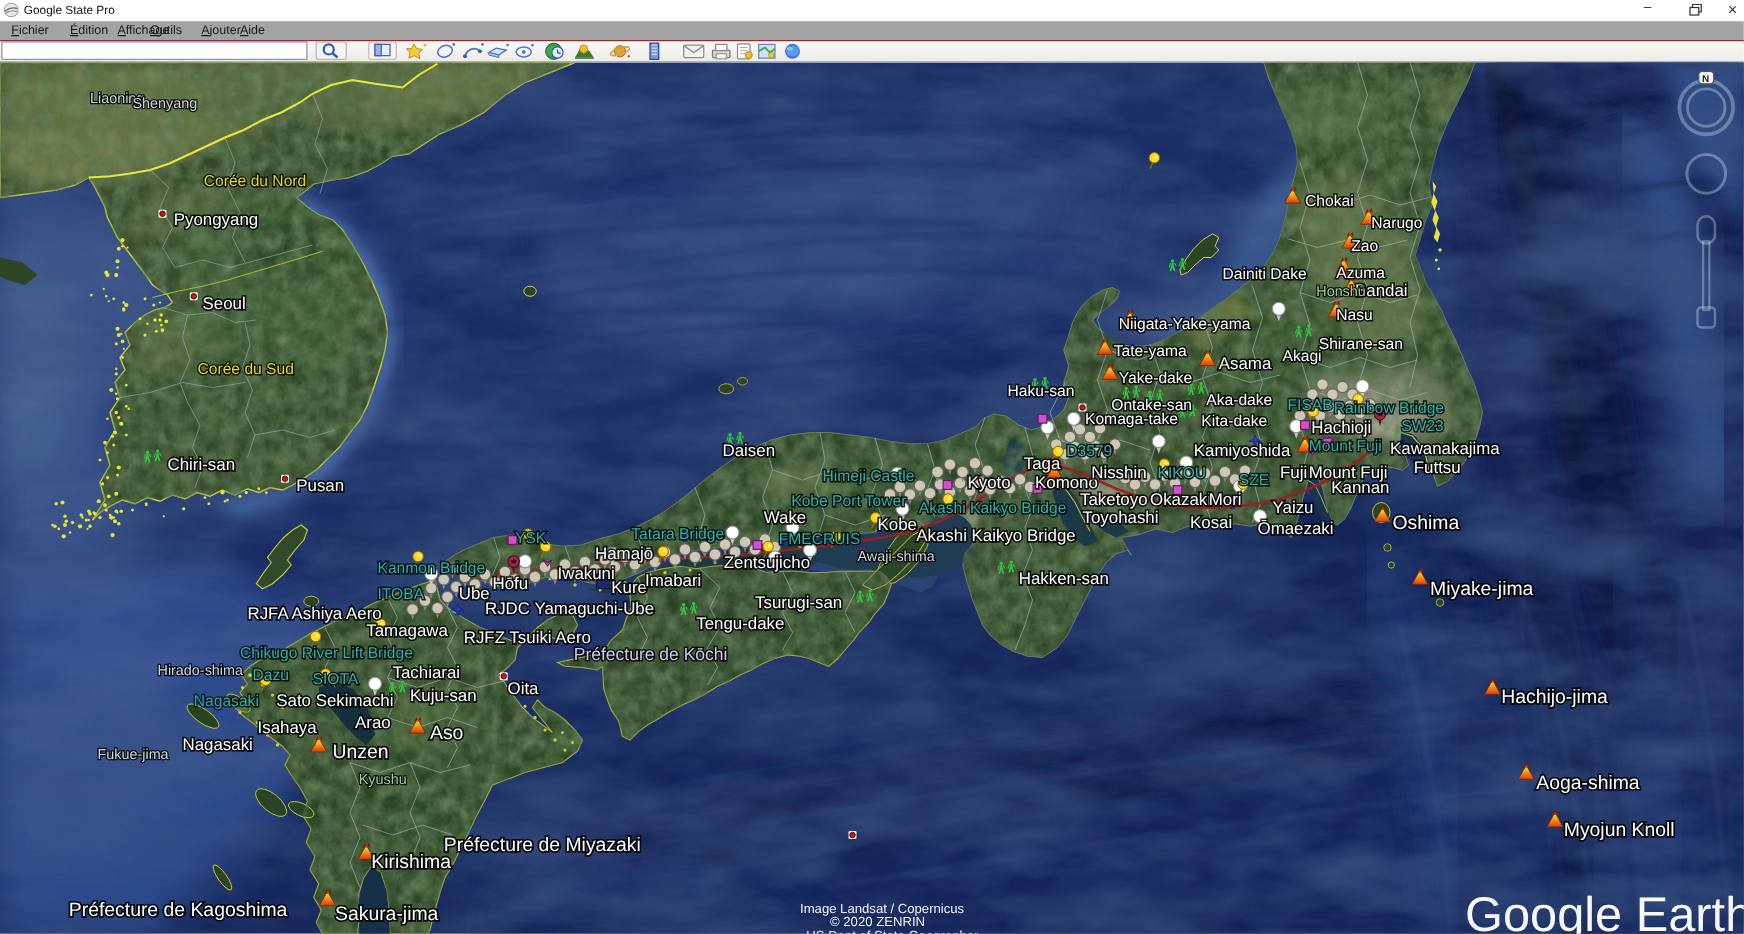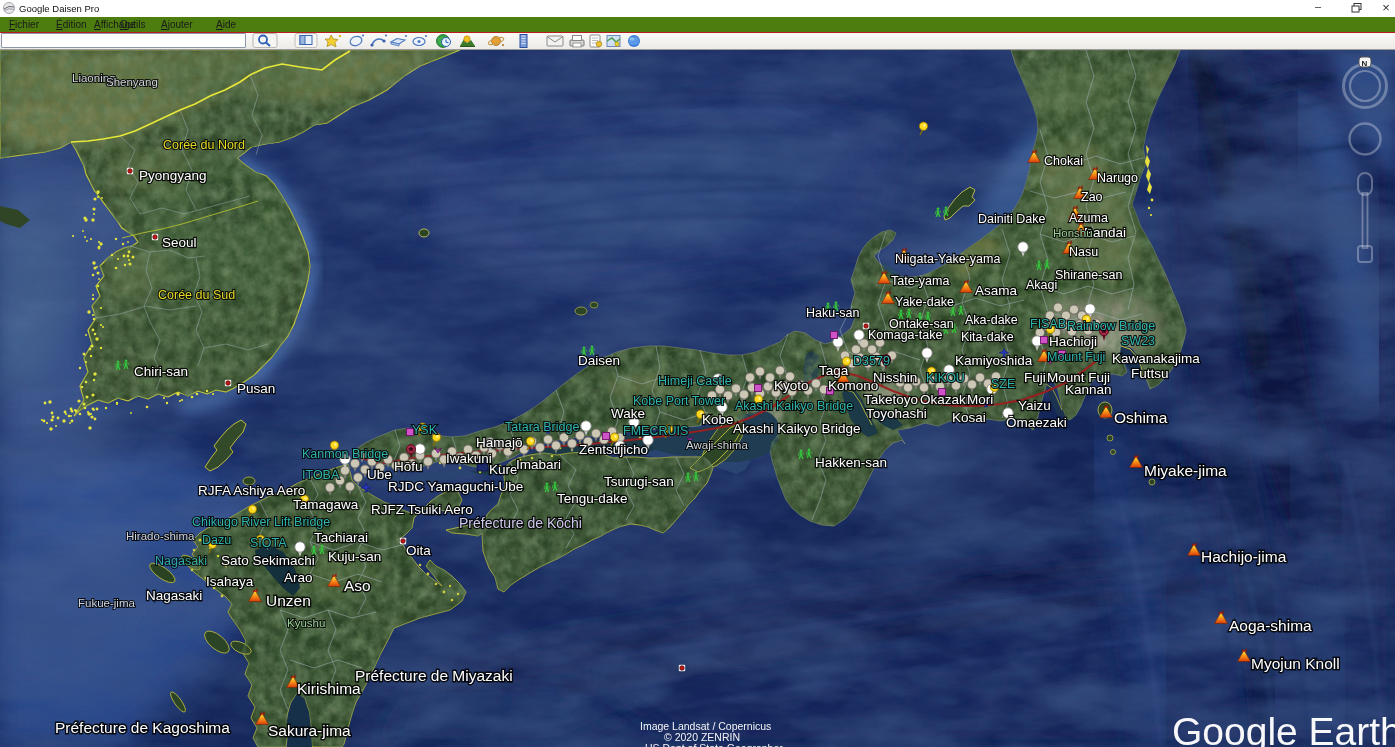--- a/index.html
+++ b/index.html
@@ -1,45 +1,45 @@
 <!DOCTYPE html>
 <html><head><meta charset="utf-8"><style>
 html,body{margin:0;padding:0;width:1395px;height:747px;overflow:hidden;background:#fff;font-family:"Liberation Sans",sans-serif;}
 #titlebar{position:absolute;left:0;top:0;width:1395px;height:17px;background:#ffffff;}
 #titletext{position:absolute;left:19px;top:3px;font-size:9.5px;color:#111;}
 .winbtn{position:absolute;top:0px;font-size:11px;color:#333;width:30px;text-align:center;}
-#menubar{position:absolute;left:0;top:17px;width:1395px;height:15px;background:#4d7c0f;border-bottom:3px solid #b91c1c;}
+#menubar{position:absolute;left:0;top:17px;width:1395px;height:15px;background:#a3a3a3;border-bottom:3px solid #b91c1c;}
 .menu{position:absolute;top:2px;font-size:10px;color:#1a1a1a;}
 .menu u{text-decoration:underline;}
 #toolbar{position:absolute;left:0;top:33px;width:1395px;height:16px;background:linear-gradient(#fbfaf9,#ecebe7);border-bottom:1px solid #9a9a9a;}
 #searchbox{position:absolute;left:1px;top:0px;width:243px;height:13px;background:#fff;border:1px solid #8a98a8;border-radius:1px;}
 #map{position:absolute;left:0;top:50px;width:1395px;height:697px;}
 </style></head>
 <body>
 <div id="titlebar">
   <svg style="position:absolute;left:3px;top:2px" width="12" height="12" viewBox="0 0 12 12">
       <circle cx="6" cy="6" r="5.5" fill="#e8e8e8" stroke="#888" stroke-width="0.7"></circle>
       <path d="M1 7 Q6 3 11 5" stroke="#667" stroke-width="1" fill="none"></path>
       <path d="M1.5 8.5 Q6 5.5 11 7.5" stroke="#99a" stroke-width="1" fill="none"></path>
     </svg>
-  <span id="titletext">Google Daisen Pro</span>
+  <span id="titletext">Google State Pro</span>
   <span class="winbtn" style="left:1303px;">–</span>
   <svg class="winbtn" style="left:1342px;top:3px" width="11" height="10" viewBox="0 0 11 10">
       <rect x="2.5" y="0.5" width="7" height="6" fill="none" stroke="#333"></rect>
       <rect x="0.5" y="3" width="7" height="6" fill="#fff" stroke="#333"></rect>
     </svg>
   <span class="winbtn" style="left:1371px;font-size:13px;">×</span>
 </div>
 <div id="menubar">
   <span class="menu" style="left:9px"><u>F</u>ichier</span>
   <span class="menu" style="left:56px"><u>É</u>dition</span>
   <span class="menu" style="left:94px"><u>A</u>ffichage</span>
   <span class="menu" style="left:120px"><u>O</u>utils</span>
   <span class="menu" style="left:161px"><u>A</u>jouter</span>
-  <span class="menu" style="left:216px"><u>A</u>ide</span>
+  <span class="menu" style="left:192px"><u>A</u>ide</span>
 </div>
 <div id="toolbar">
   <div id="searchbox"></div>
   <svg width="1395" height="16" style="position:absolute;left:0;top:0">
     <g>
       <rect x="253" y="0.5" width="24" height="14" rx="2" fill="#f6f5f3" stroke="#b8b6b2"></rect>
       <circle cx="263" cy="6.5" r="4" fill="none" stroke="#2b5fb8" stroke-width="1.8"></circle>
         <line x1="266" y1="9.5" x2="270" y2="13" stroke="#2b5fb8" stroke-width="2"></line>
       <rect x="295" y="0.5" width="22" height="14" rx="2" fill="#f6f5f3" stroke="#c0beba"></rect>
       <rect x="300" y="2.5" width="12" height="9" fill="#e8f0fb" stroke="#3a66b0"></rect>

